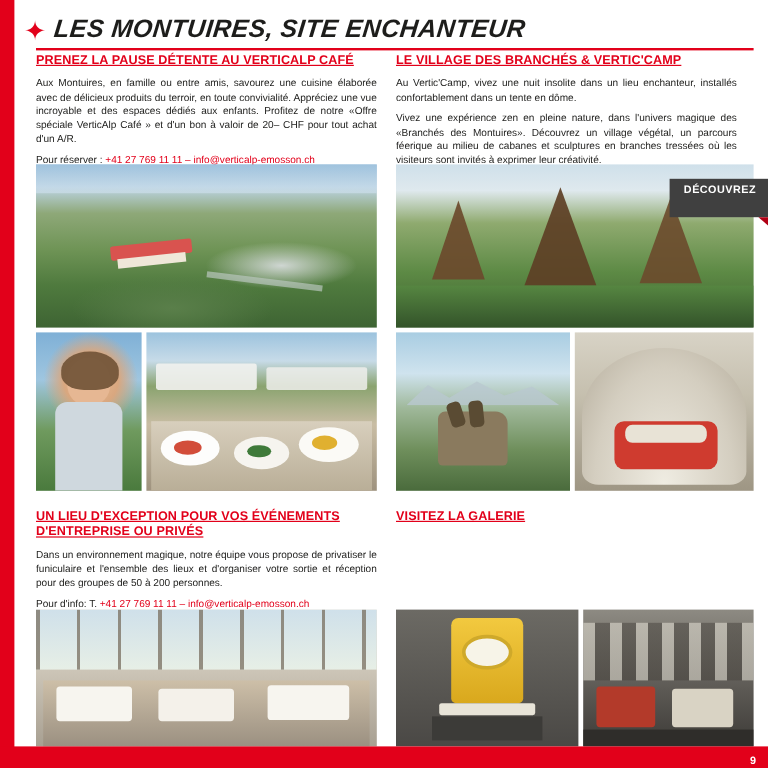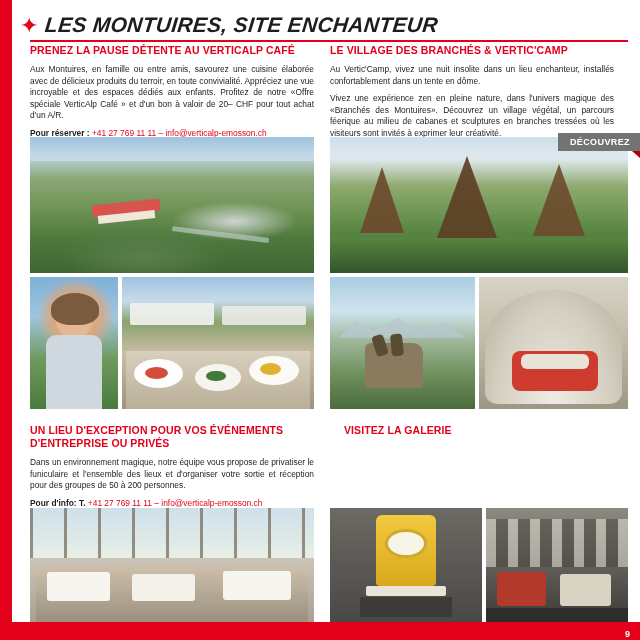--- a/index.html
+++ b/index.html
@@ -85,50 +85,51 @@
   .col-left { left: 30px; top: 44px; }
   .col-right { left: 330px; top: 44px; }
   .sec-title {
     color: #e2001a;
     font-weight: bold;
     font-size: 10.5px;
     letter-spacing: 0.1px;
     line-height: 13px;
     margin-bottom: 7px;
     text-transform: uppercase;
+    text-decoration: underline;
   }
   .body-text {
     font-size: 8.4px;
     line-height: 11.6px;
     color: #1d1d1b;
     text-align: justify;
     margin: 0 0 6px 0;
   }
   .contact {
     color: #e2001a;
     font-size: 8.4px;
     line-height: 11.6px;
   }
-  .contact .label { color: #1d1d1b; font-weight: bold; }
+  .contact .label { color: #1d1d1b; }
   
   .img {
     position: absolute;
     overflow: hidden;
   }
   
   .flag {
     position: absolute;
     right: 0;
-    top: 133px;
-    background: #737373;
+    top: 149px;
+    background: #404040;
     color: #fff;
     font-size: 9px;
     font-weight: bold;
     letter-spacing: 0.4px;
-    padding: 4px 10px 4px 12px;
+    padding: 4px 10px 18px 12px;
     z-index: 5;
   }
   .flag::after {
     content: "";
     position: absolute;
     right: 0;
     bottom: -7px;
     width: 0; height: 0;
     border-left: 8px solid transparent;
     border-top: 7px solid #b10015;
@@ -237,21 +238,21 @@
     </div>
     <p class="body-text">
       <span>Dans un environnement magique, notre équipe vous propose de privatiser le funiculaire et l'ensemble des lieux et d'organiser votre sortie et réception pour des groupes de 50 à 200 personnes.</span>
     </p>
     <div class="contact">
       <span class="label">Pour d'info: T.</span>
       <span>+41 27 769 11 11 – info@verticalp-emosson.ch</span>
     </div>
   </div>
 
-  <div class="col" style="left:330px; top:424px;margin-left:14px;">
+  <div class="col" style="left:330px; top:424px;">
     <div class="sec-title">
       <span>VISITEZ LA GALERIE</span><br>
     </div>
   </div>
 
   <div class="img" style="left:30px; top:508px; width:284px; height:114px;
               background: linear-gradient(#e6e1d6 0%, #cfc8ba 40%, #a8a092 100%);">
     <div style="position:absolute;left:0;top:0;width:100%;height:44%;background:linear-gradient(#cfe0ea,#e7efe6);"></div>
     <div style="position:absolute;left:0;top:0;width:100%;height:44%;
                 background:repeating-linear-gradient(90deg, rgba(120,110,95,.75) 0 3px, rgba(0,0,0,0) 3px 34px);"></div>

